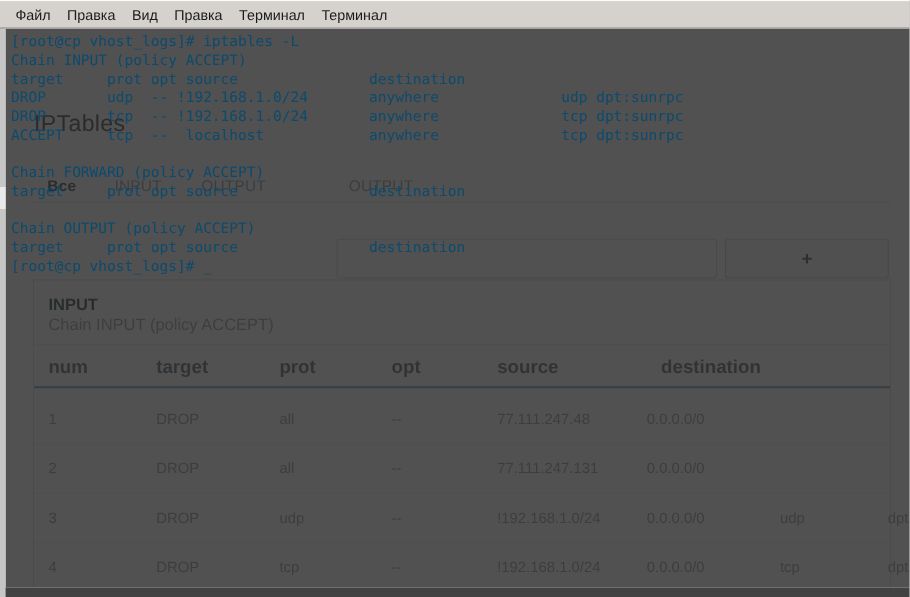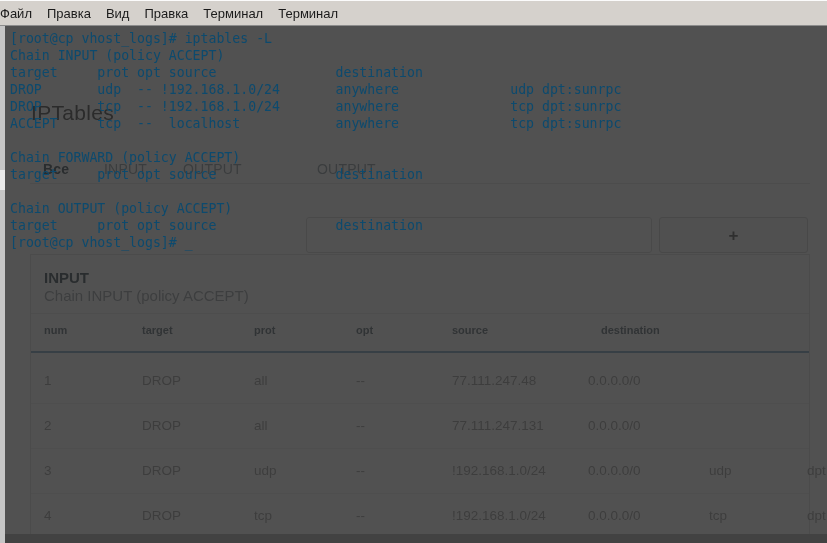--- a/index.html
+++ b/index.html
@@ -5,21 +5,21 @@
   html,body{margin:0;padding:0;}
   body{
     width:827px;height:543px;position:relative;overflow:hidden;
     background:#ffffff;font-family:"Liberation Sans",sans-serif;
     -webkit-font-smoothing:antialiased;
   }
   
   .menubar{
     position:absolute;top:0;left:0;width:827px;height:26px;box-sizing:border-box;
     background:#d5d1cc;border-top:1px solid #fbfbfb;border-bottom:1px solid #8c8c8c;
-    display:flex;align-items:center;gap:15px;
+    display:flex;align-items:center;padding-left:14px;gap:15px;
     font-size:13px;color:#1b1b1b;z-index:6;
   }
   .menu-item{cursor:default;}
   
   .page{position:absolute;top:26px;left:0;width:827px;height:517px;background:#ffffff;z-index:1;}
   .page-title{position:absolute;left:31px;top:75px;font-size:21px;font-weight:500;color:#404040;letter-spacing:.3px;}
   .tabs{position:absolute;left:0;top:135px;width:827px;height:24px;font-size:14px;}
   .tab{position:absolute;top:0;color:#8d989e;letter-spacing:.2px;}
   .tab.active{color:#37474f;font-weight:bold;}
   .tab:nth-child(1){left:43px;text-align:right;}
@@ -40,21 +40,21 @@
   }
   .plus-icon{font-weight:bold;font-size:17px;color:#565656;line-height:1;}
   .card{
     position:absolute;left:30px;top:228px;width:780px;height:330px;box-sizing:border-box;
     background:#ffffff;border:1px solid #e0e0e0;border-bottom:none;
   }
   .card-title{position:absolute;left:13px;top:14px;font-size:15px;font-weight:bold;color:#37474f;}
   .card-subtitle{position:absolute;left:13px;top:32px;font-size:15px;color:#9aa0a5;}
   .card-divider{position:absolute;left:0;top:58px;width:100%;height:1px;background:#e8e8e8;}
   .thead{position:absolute;left:0;top:69px;width:100%;height:26px;}
-  .th{position:absolute;top:0;font-size:11px;font-weight:bold;color:#5d6a72;}
+  .th{position:absolute;top:0;font-size:17px;font-weight:bold;color:#5d6a72;}
   .thead-underline{position:absolute;left:0;top:96px;width:100%;height:2px;background:#7fa6c2;}
   .tbody{position:absolute;left:0;top:0;width:100%;height:100%;}
   .trow{position:absolute;left:0;width:100%;height:44px;border-bottom:1px solid #f0f0f0;}
   .td{position:absolute;top:14px;font-size:13.5px;color:#9b9b9b;white-space:nowrap;}
   
   .terminal-overlay{
     position:absolute;left:5px;top:26px;width:822px;height:508px;
     background:rgba(38,38,38,0.80);z-index:2;
   }
   .terminal-text{

